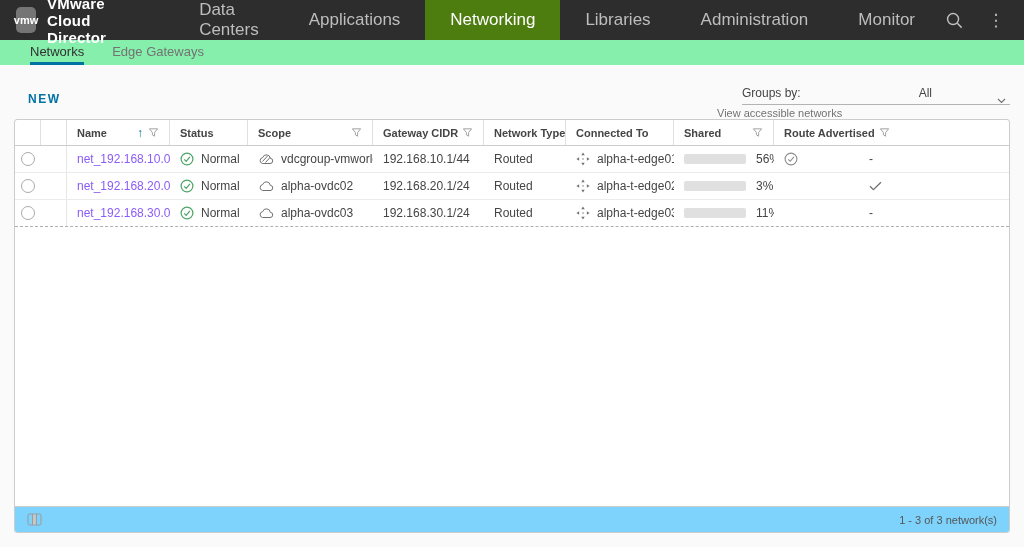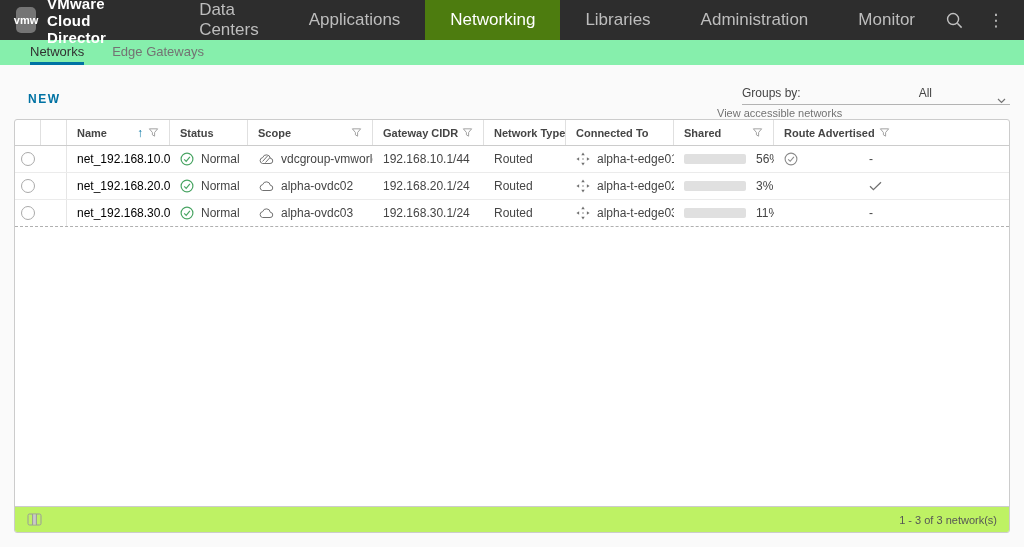--- a/index.html
+++ b/index.html
@@ -52,30 +52,30 @@
   .th:last-child { border-right:none; }
   .th .right-icons { margin-left:auto; display:flex; align-items:center; gap:5px; }
   .sort-arrow { color:#0072a3; font-size:12px; font-weight:400; }
   .tbody { display:block; }
   .tr { height:27px; border-bottom:1px solid #ebebeb; cursor:pointer; }
   .tr:last-child { border-bottom:1px dashed #b0b0b0; }
   .td { font-size:12px; color:#454545; display:flex; align-items:center; padding:0 10px; white-space:nowrap; overflow:hidden; }
   .td.col-spacer { border-right:1px solid #e6e6e6; }
   .radio { width:14px; height:14px; border:1px solid #aaa; border-radius:50%; background:#fff; display:inline-block; margin:0 auto; }
   .col-sel { justify-content:center; padding:0; }
-  a.net-link { color:#000000; text-decoration:none; }
+  a.net-link { color:#8b5cf6; text-decoration:none; }
   .cell-icon { flex:none; margin-right:7px; display:flex; align-items:center; }
   .bar-track { width:62px; height:10px; background:#e0e0e0; border-radius:2px; overflow:hidden; flex:none; }
   .bar-fill { height:100%; background:#0f74a8; }
   .pct-text { margin-left:10px; font-size:12px; }
   .route-dash { color:#454545; }
 
   
   .grid-spacer { flex:1; background:#fff; }
-  .grid-footer { height:26px; border-top:1px solid #ccc; background:#bef264; display:flex; align-items:center;
+  .grid-footer { height:26px; border-top:1px solid #ccc; background:#7dd3fc; display:flex; align-items:center;
     padding:0 12px; }
   .pagination { margin-left:auto; font-size:11px; color:#565656; }
 </style>
 </head>
 <body>
 
 <div class="masthead">
   <div class="brand">
     <div class="logo-box">vmw</div>
     <div class="app-title">VMware Cloud Director</div>

